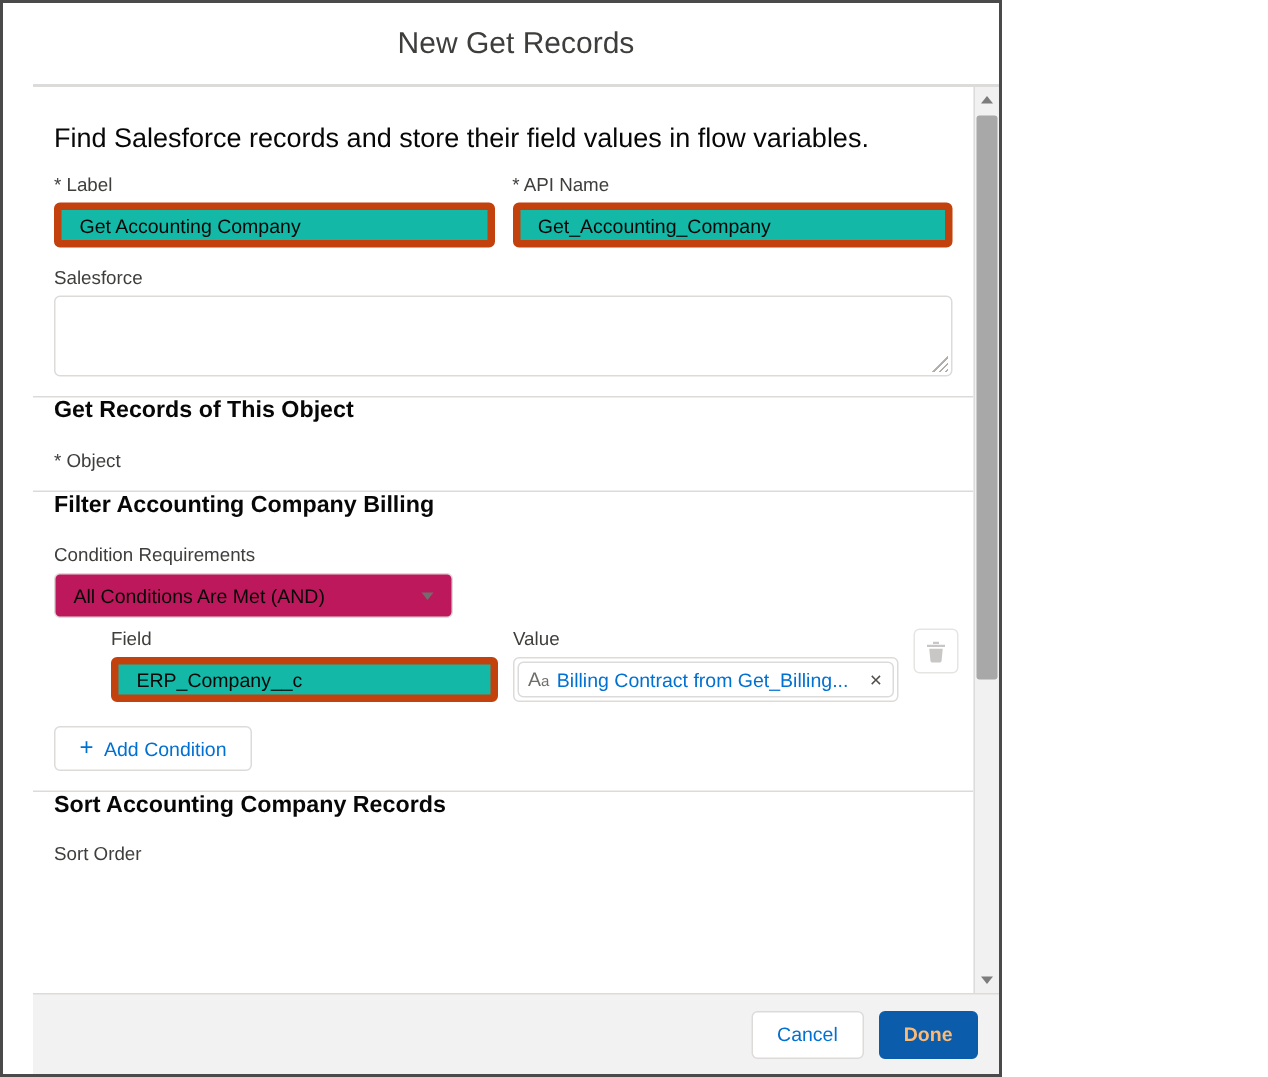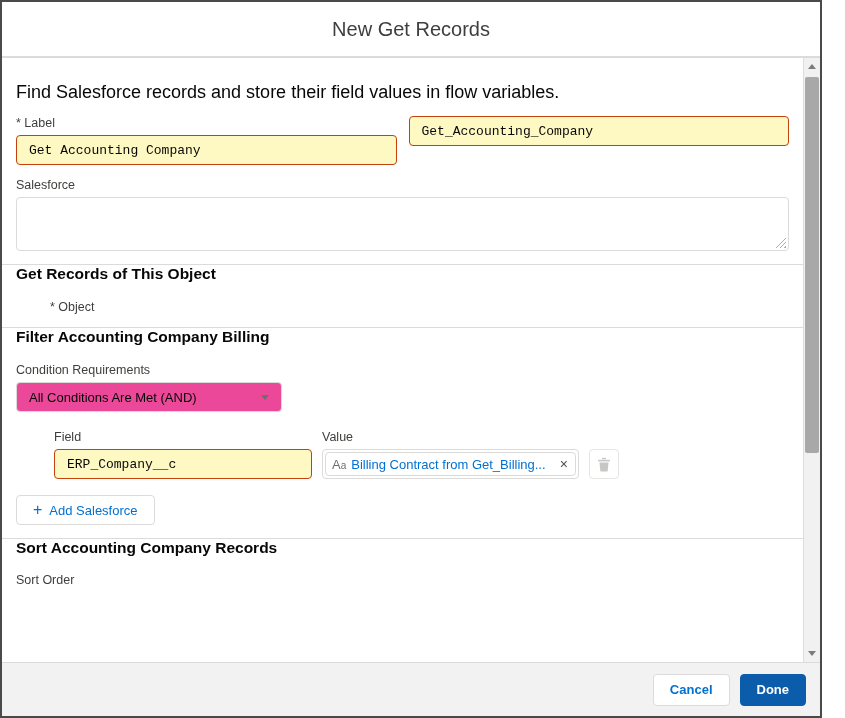--- a/index.html
+++ b/index.html
@@ -1,42 +1,42 @@
 <!DOCTYPE html>
 <html style="--accent: #0070d2; --done-bg: #0b5cab;"><head>
 <meta charset="utf-8">
 <style>
   * { margin:0; padding:0; box-sizing:border-box; }
   html,body { background:#ffffff; font-family:"Liberation Sans", sans-serif; }
   :root { --accent:#0070d2; --done-bg:#0b5cab; }
 
   .modal {
-    width:822px; height:718px; background:#fff;
-    border:2px solid #4a4a4a; display:flex; flex-direction:column;
+    width:668px; height:718px; background:#fff;
+    border:2px solid #4a4a4a; display:flex; flex-direction:column;padding-left:20px;
   }
 
   
   .modal-header {
     flex:0 0 56px; display:flex; align-items:center; justify-content:center;
     border-bottom:2px solid #dddbda;
   }
   .modal-title { font-size:20px; font-weight:400; color:#3e3e3c; }
 
   
   .body-wrap { flex:1 1 auto; display:flex; overflow:hidden; }
   .modal-body { flex:1 1 auto; padding:0 14px; overflow:hidden; }
 
   .intro { margin-top:24px; font-size:18px; color:#080707; }
 
   label, .field-label { display:block; font-size:12.5px; color:#3e3e3c; margin-bottom:5px; }
 
   .input {
-    width:100%; height:30px; border:1px solid #c2410c; border-radius:4px;
-    padding:0 12px; font-size:13px; color:#080707; font-family:Liberation Mono, monospace;
-    background:#fef9c3; outline:none;
+    width:100%; height:30px; border:5px solid #c2410c; border-radius:4px;
+    padding:0 12px; font-size:13px; color:#080707; font-family:Liberation Sans, sans-serif;
+    background:#14b8a6; outline:none;
   }
 
   .two-col { display:flex; gap:12px; margin-top:13px; }
   .two-col .form-group { flex:1 1 0; }
 
   .desc-group { margin-top:13px; }
   .textarea-wrap { position:relative; }
   .textarea {
     width:100%; height:54px; border:1px solid #dddbda; border-radius:4px;
     padding:6px 12px; font-size:13px; color:#080707; resize:none;
@@ -45,38 +45,38 @@
   .resize-handle {
     position:absolute; right:3px; bottom:3px; width:11px; height:11px;
     background:repeating-linear-gradient(135deg, transparent 0 2px, #b0adab 2px 3px);
     clip-path:polygon(100% 0, 100% 100%, 0 100%);
   }
 
   .divider { border:none; border-top:1px solid #dddbda; margin:13px -14px 0; }
 
   .section-heading { font-size:15.5px; font-weight:bold; color:#080707; }
 
-  .object-group { margin-top:17px;margin-left:34px; }
+  .object-group { margin-top:17px; }
   .object-input { width:387px; }
 
   .cond-req-group { margin-top:17px; }
 
   .select {
     display:flex; align-items:center; justify-content:space-between;
-    height:30px; background:#ec4899; border:1px solid #dddbda; border-radius:4px;
+    height:30px; background:#be185d; border:1px solid #dddbda; border-radius:4px;
     padding:0 12px; font-size:13px; color:#080707; cursor:pointer;
     font-family:"Liberation Sans",sans-serif; text-align:left; width:100%;
   }
   .cond-req-select { width:266px; }
   .chevron {
     width:0; height:0; border-left:4.5px solid transparent; border-right:4.5px solid transparent;
     border-top:5px solid #706e6b; margin-left:10px; flex:0 0 auto;
   }
 
-  .condition-row { margin-top:18px; margin-left:38px; display:flex; gap:10px; align-items:flex-end; }
+  .condition-row { margin-top:7px; margin-left:38px; display:flex; gap:10px; }
   .col-field { width:258px; flex:0 0 auto; }
   .col-operator { width:181px; flex:0 0 auto; }
   .col-value { width:257px; flex:0 0 auto; }
 
   .combobox {
     height:30px; border:1px solid #dddbda; border-radius:4px; background:#fff;
     display:flex; align-items:center; padding:2px; cursor:pointer;
   }
   .pill {
     flex:1 1 auto; height:24px; border:1px solid #dddbda; border-radius:4px;
@@ -125,24 +125,23 @@
   }
 
   
   .modal-footer {
     flex:0 0 54px; border-top:1px solid #dddbda; background:#f3f2f2;
     display:flex; align-items:center; justify-content:flex-end; gap:10px; padding:0 14px;
   }
   .btn {
     height:32px; border-radius:4px; font-size:13px; padding:0 16px; cursor:pointer;
     font-family:"Liberation Sans",sans-serif;
-    font-weight:bold;
   }
   .btn-neutral { background:#fff; border:1px solid #dddbda; color:var(--accent); }
-  .btn-brand { background:var(--done-bg); border:1px solid var(--done-bg); color:#ffffff; font-weight:bold; }
+  .btn-brand { background:var(--done-bg); border:1px solid var(--done-bg); color:#fdba74; font-weight:bold; }
 </style>
 </head>
 <body>
 
 <div class="modal">
 
   <header class="modal-header">
     <h1 class="modal-title">New Get Records</h1>
   </header>
 
@@ -150,20 +149,21 @@
     <div class="modal-body">
 
       <p class="intro">Find Salesforce records and store their field values in flow variables.</p>
 
       <div class="two-col">
         <div class="form-group">
           <label>* Label</label>
           <input class="input" value="Get Accounting Company" style="">
         </div>
         <div class="form-group">
+          <label>* API Name</label>
           <input class="input" value="Get_Accounting_Company" style="">
         </div>
       </div>
 
       <div class="desc-group">
         <label>Salesforce</label>
         <div class="textarea-wrap">
           <textarea class="textarea" style=""></textarea>
           <span class="resize-handle"></span>
         </div>
@@ -213,21 +213,21 @@
               <path d="M5 0.8h4v1.5H5z"></path>
               <path d="M1 2.8h12v1.6H1z"></path>
               <path d="M2.5 5.5h9l-0.8 8.2a1 1 0 0 1-1 0.9H4.3a1 1 0 0 1-1-0.9z"></path>
             </g>
           </svg>
         </button>
       </div>
 
       <button class="add-condition">
         <span class="plus">+</span>
-        <span>Add Salesforce</span>
+        <span>Add Condition</span>
       </button>
 
       <hr class="divider">
 
       <h2 class="section-heading">Sort Accounting Company Records</h2>
       <label class="sort-order-label">Sort Order</label>
 
     </div>
 
     <div class="scrollbar">

